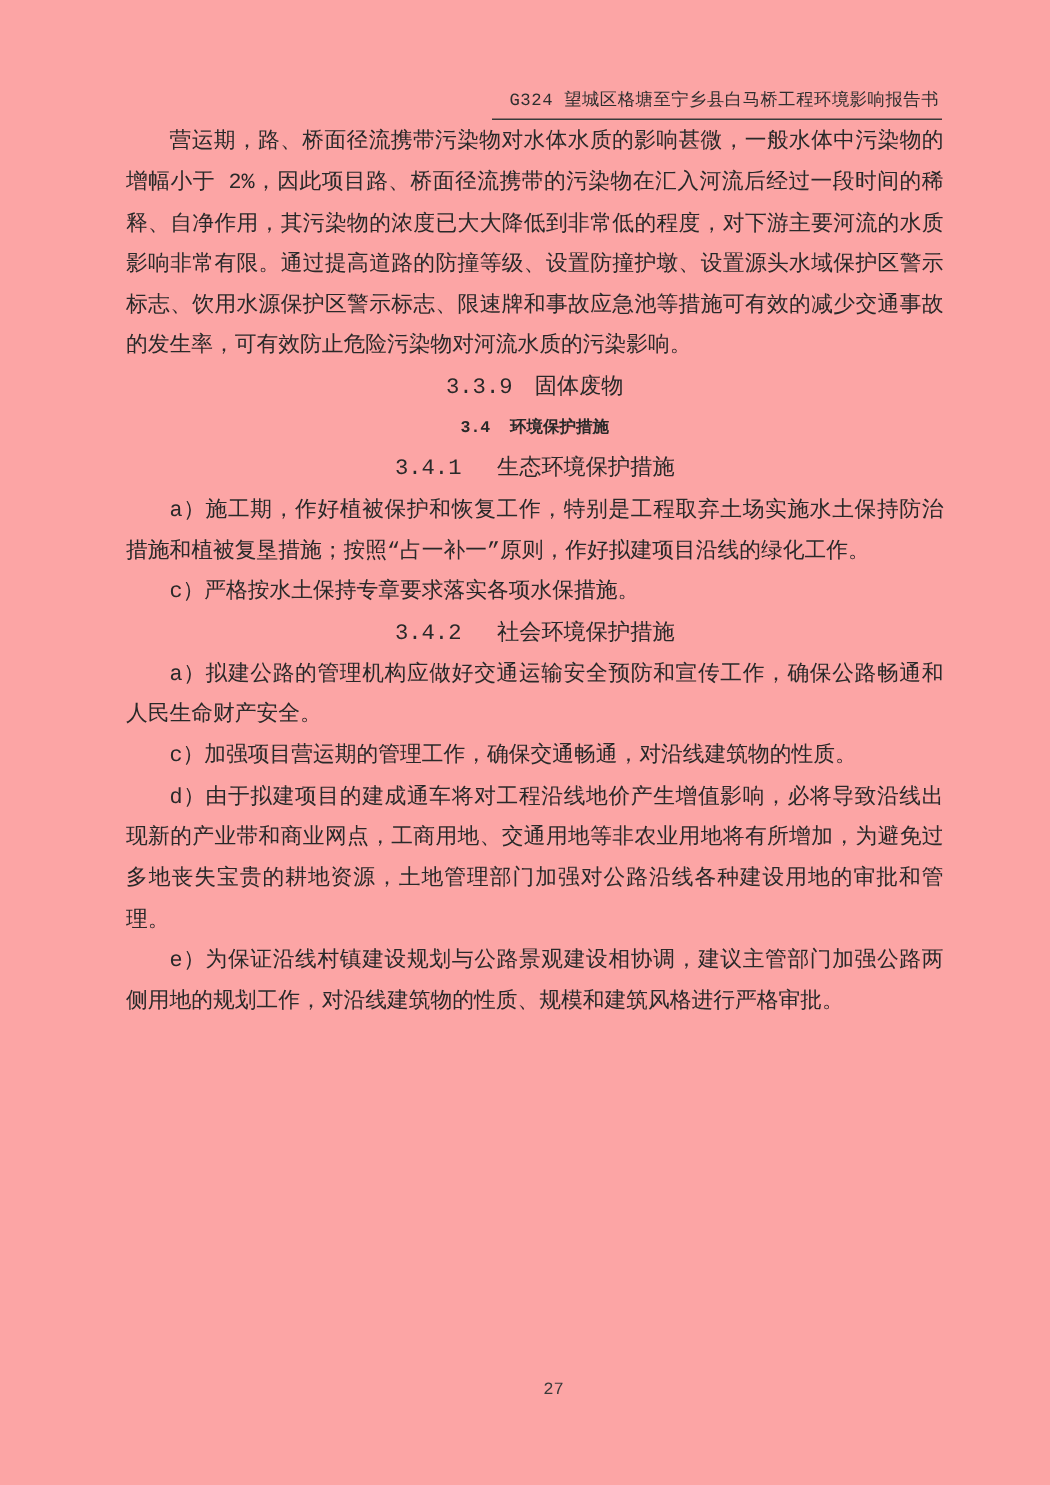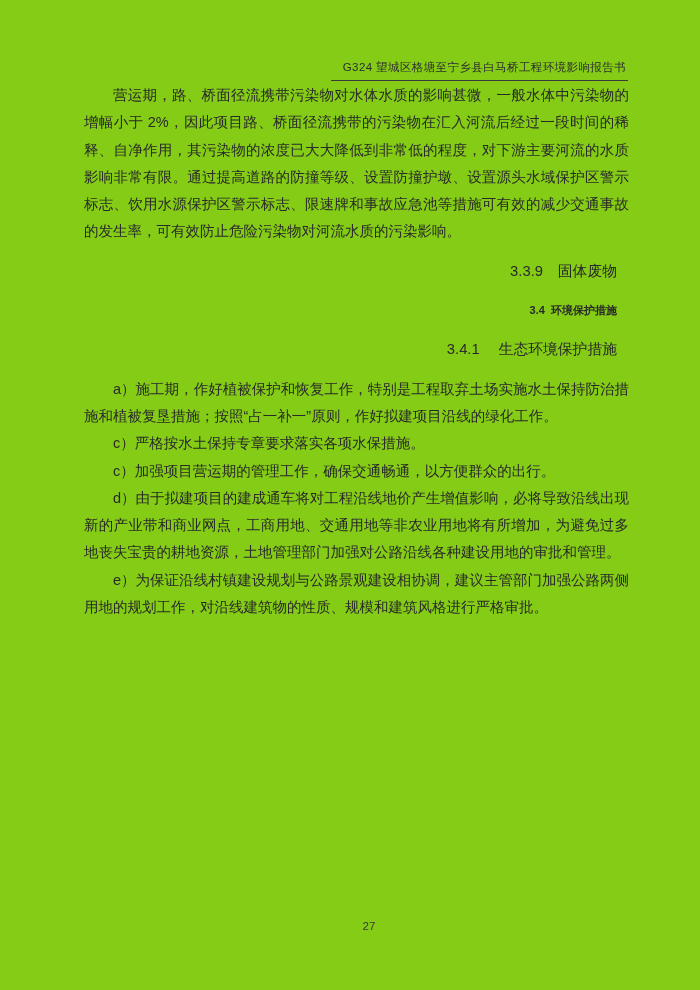--- a/index.html
+++ b/index.html
@@ -4,23 +4,23 @@
 <style>
   html, body {
     margin: 0;
     padding: 0;
     background: #ffffff;
   }
   .page {
     position: relative;
     width: 700px;
     height: 990px;
-    background: #84cc16;
+    background: #fca5a5;
     overflow: hidden;
-    font-family: Liberation Sans, sans-serif;
+    font-family: Liberation Mono, monospace;
     color: #262626;
   }
   .header {
     position: absolute;
     top: 57px;
     right: 72px;
   }
   .header-title {
     display: inline-block;
     font-size: 11.5px;
@@ -39,24 +39,24 @@
     line-height: 27.3px;
     text-align: justify;
     text-justify: inter-ideograph;
     color: #292929;
   }
   .content p {
     margin: 0;
     text-indent: 2em;
   }
   .heading {
-    margin: 12px;
+    margin: 0;
     font-weight: normal;
     white-space: pre-wrap;
-    text-align: right;
+    text-align: center;
   }
   .h2 {
     font-size: 11px;
     font-weight: 700;
     line-height: 27.3px;
   }
   .h3 {
     font-size: 14.8px;
     line-height: 27.3px;
   }
@@ -80,21 +80,23 @@
     <div class="header-title">G324 望城区格塘至宁乡县白马桥工程环境影响报告书</div>
   </div>
 
   <div class="content">
     <p>营运期，路、桥面径流携带污染物对水体水质的影响甚微，一般水体中污染物的增幅小于 2%，因此项目路、桥面径流携带的污染物在汇入河流后经过一段时间的稀释、自净作用，其污染物的浓度已大大降低到非常低的程度，对下游主要河流的水质影响非常有限。通过提高道路的防撞等级、设置防撞护墩、设置源头水域保护区警示标志、饮用水源保护区警示标志、限速牌和事故应急池等措施可有效的减少交通事故的发生率，可有效防止危险污染物对河流水质的污染影响。</p>
     <div class="heading h3">3.3.9　固体废物</div>
     <div class="heading h2">3.4  环境保护措施</div>
     <div class="heading h3">3.4.1　 生态环境保护措施</div>
     <p>a）施工期，作好植被保护和恢复工作，特别是工程取弃土场实施水土保持防治措施和植被复垦措施；按照“占一补一”原则，作好拟建项目沿线的绿化工作。</p>
     <p>c）严格按水土保持专章要求落实各项水保措施。</p>
-    <p>c）加强项目营运期的管理工作，确保交通畅通，以方便群众的出行。</p>
+    <div class="heading h3">3.4.2　 社会环境保护措施</div>
+    <p>a）拟建公路的管理机构应做好交通运输安全预防和宣传工作，确保公路畅通和人民生命财产安全。</p>
+    <p>c）加强项目营运期的管理工作，确保交通畅通，对沿线建筑物的性质。</p>
     <p>d）由于拟建项目的建成通车将对工程沿线地价产生增值影响，必将导致沿线出现新的产业带和商业网点，工商用地、交通用地等非农业用地将有所增加，为避免过多地丧失宝贵的耕地资源，土地管理部门加强对公路沿线各种建设用地的审批和管理。</p>
     <p>e）为保证沿线村镇建设规划与公路景观建设相协调，建议主管部门加强公路两侧用地的规划工作，对沿线建筑物的性质、规模和建筑风格进行严格审批。</p>
   </div>
 
   <div class="footer">
     <span>27</span>
   </div>
 
 </div>
 

